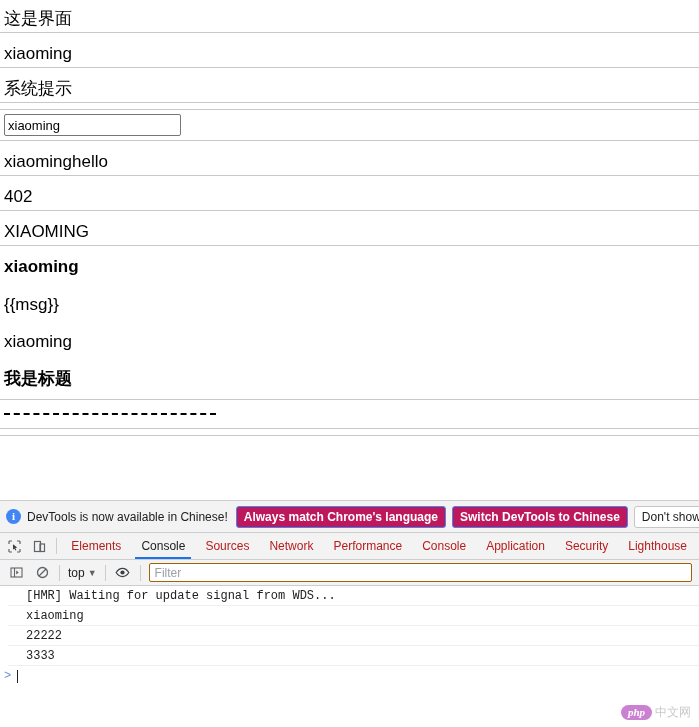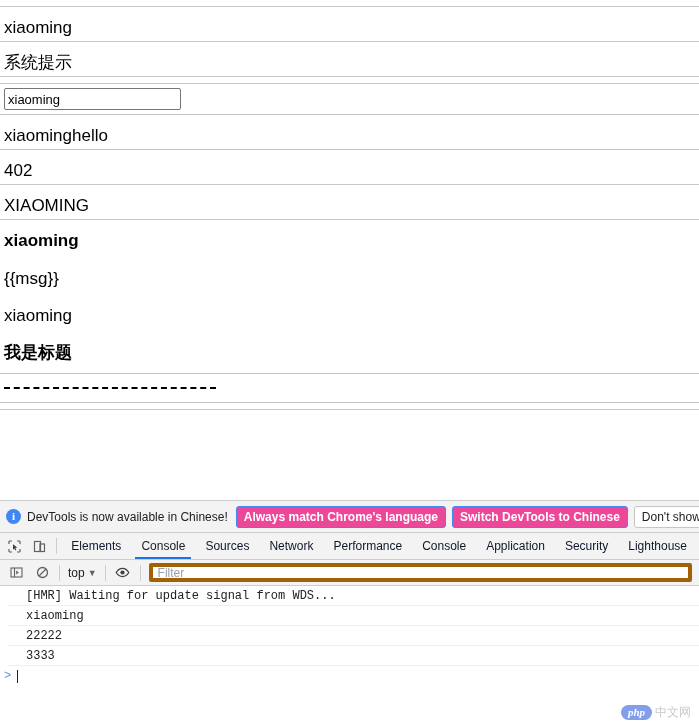--- a/index.html
+++ b/index.html
@@ -110,21 +110,21 @@
     flex: 0 0 auto;
     font-family: "Liberation Serif", serif;
   }
   .notif-text {
     font-size: 12px;
     color: #202124;
     white-space: nowrap;
     margin-right: 2px;
   }
   .btn-blue {
-    background: #ec4899;
+    background: #be185d;
     color: #fff;
     border: 1px solid #4285f4;
     border-radius: 3px;
     font-size: 12px;
     font-weight: bold;
     padding: 3px 7px;
     height: 22px;
     line-height: 14px;
     white-space: nowrap;
     cursor: pointer;
@@ -163,21 +163,21 @@
   }
   .vsep {
     width: 1px; height: 16px;
     background: #cdcdcd;
     margin: 0 4px;
     flex: 0 0 auto;
   }
   .tab {
     position: relative;
     font-size: 12px;
-    color: #0f172a;
+    color: #b91c1c;
     padding: 0 10px;
     height: 26px;
     line-height: 26px;
     white-space: nowrap;
     cursor: pointer;
   }
   .tab.active { color: #202124; }
   .tab.active::after {
     content: "";
     position: absolute;
@@ -203,21 +203,21 @@
     align-items: center;
     gap: 3px;
     padding: 0 4px;
     cursor: pointer;
     white-space: nowrap;
   }
   .caret { font-size: 9px; color: #5f6368; }
   .filter-input {
     flex: 1;
     height: 19px;
-    border: 4px solid #a16207;
+    border: 1px solid #a16207;
     border-radius: 2px;
     background: #fff;
     font-size: 12px;
     color: #202124;
     padding: 0 5px;
     margin-left: 4px;
     margin-right: 4px;
     outline: none;
     font-family: "Liberation Sans", sans-serif;
   }
@@ -262,21 +262,21 @@
   
   .watermark {
     position: absolute;
     right: 8px; bottom: 6px;
     display: flex;
     align-items: center;
     gap: 3px;
     opacity: 0.55;
   }
   .wm-pill {
-    background: #1d4ed8;
+    background: #a21caf;
     color: #fff;
     font-size: 11px;
     font-weight: bold;
     font-style: italic;
     border-radius: 8px;
     padding: 1px 7px;
     line-height: 13px;
     font-family: "Liberation Serif", serif;
   }
   .wm-text {
@@ -286,20 +286,23 @@
 </style>
 </head>
 <body>
 
 <div id="page">
 
   <div class="page-area">
 
     <div style="height:6px"></div>
 
+    <div class="row" style="height:26px">
+      <span class="txt">这是界面</span>
+    </div>
     <div class="hr"></div>
     <div style="height:8px"></div>
 
     <div class="row" style="height:26px">
       <span class="txt">xiaoming</span>
     </div>
     <div class="hr"></div>
     <div style="height:8px"></div>
 
     <div class="row" style="height:26px">

